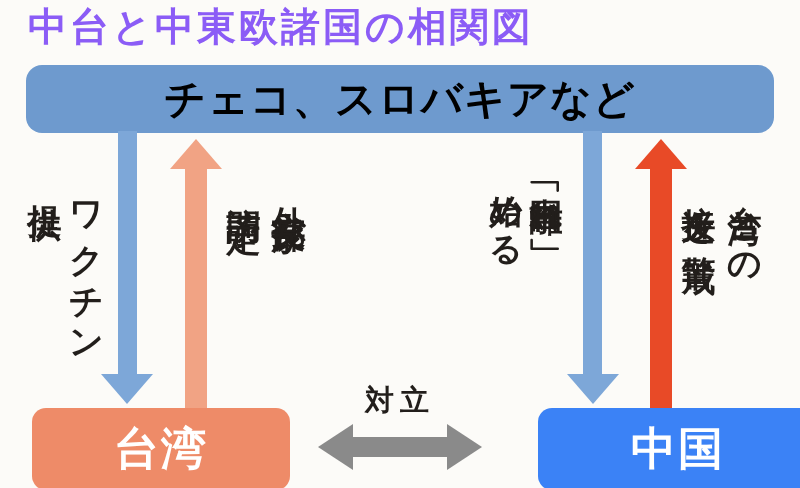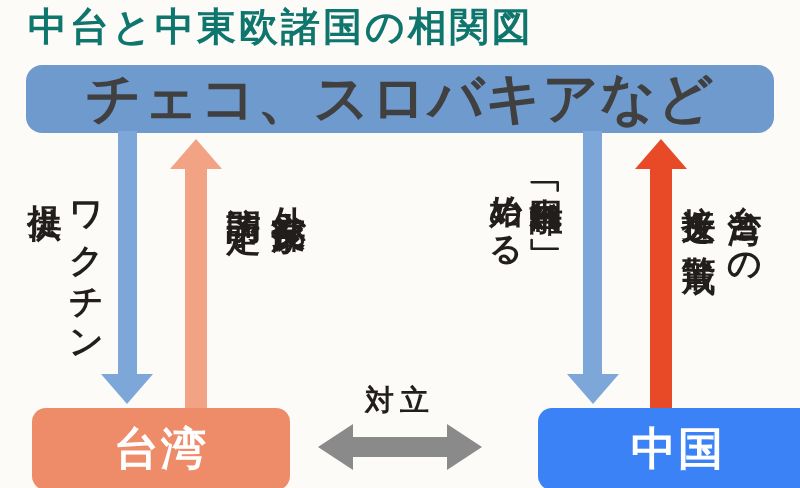--- a/index.html
+++ b/index.html
@@ -4,28 +4,28 @@
 <style>
   html,body{margin:0;padding:0;}
   body{font-family:"DejaVu Sans","Liberation Sans",sans-serif;}
   .stage{
     position:relative;width:800px;height:488px;overflow:hidden;
     background:#fcfbf8;
   }
   .page-title{
     position:absolute;left:28px;top:7px;
     font-size:39px;font-weight:900;letter-spacing:3px;line-height:1.05;
-    color:#0f766e;white-space:nowrap;
+    color:#8b5cf6;white-space:nowrap;
   }
   .banner{
     position:absolute;left:26px;top:65px;width:748px;height:68px;
     border-radius:16px;display:flex;align-items:center;justify-content:center;
   }
   .banner-label{
-    font-size:55px;font-weight:800;letter-spacing:1px;color:#404040;white-space:nowrap;
+    font-size:41px;font-weight:800;letter-spacing:1px;color:#000000;white-space:nowrap;
   }
   .node-box{
     position:absolute;top:408px;height:82px;border-radius:14px;
     display:flex;align-items:center;justify-content:center;z-index:3;
   }
   .node-box.taiwan{left:32px;width:258px;}
   .node-box.china{left:493px;width:280px;}
   .node-label{font-size:45px;font-weight:800;letter-spacing:2px;color:#fff;}
   .shaft{position:absolute;z-index:1;}
   .head{position:absolute;width:0;height:0;z-index:2;}

